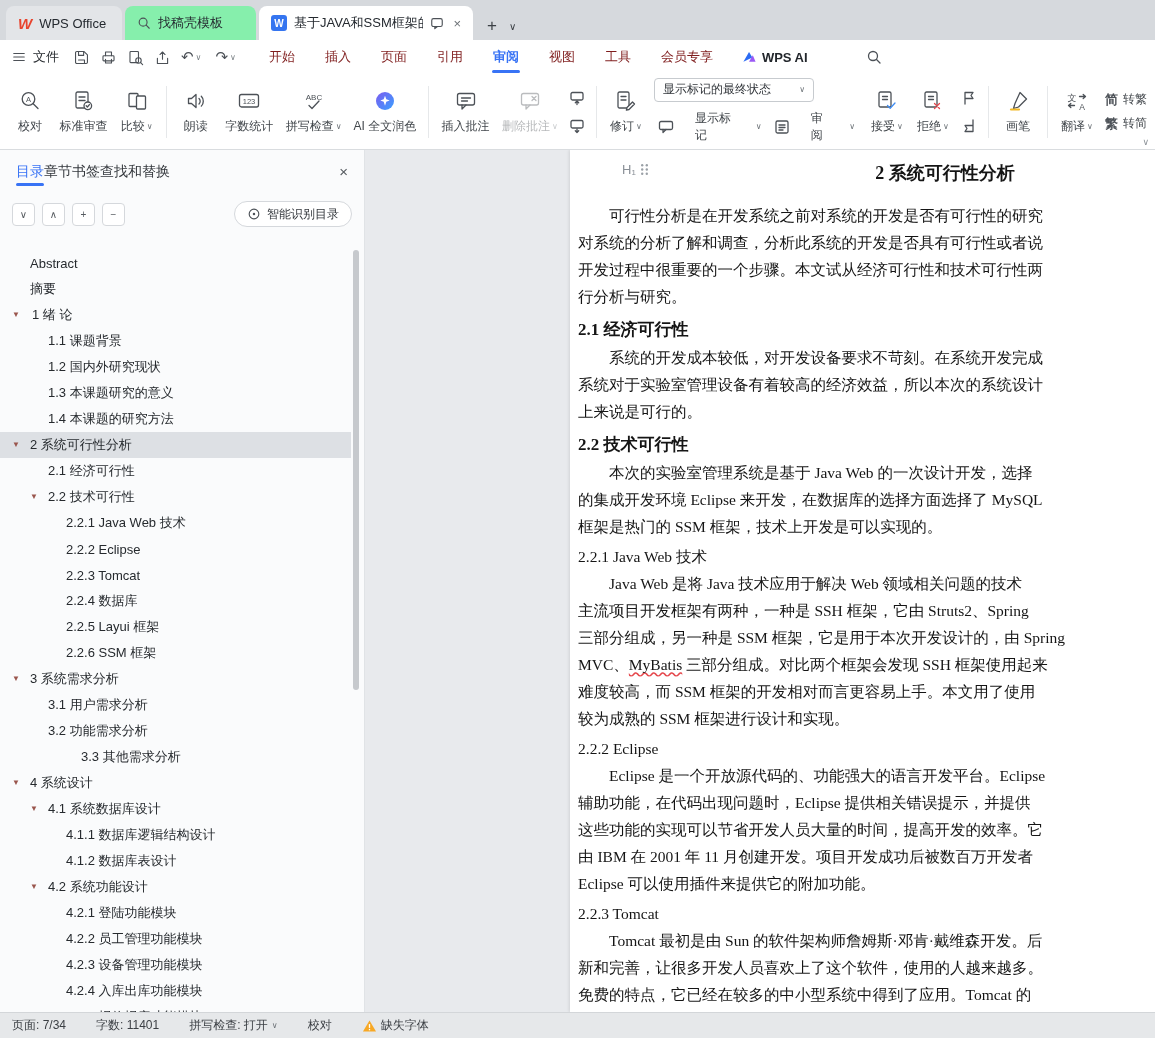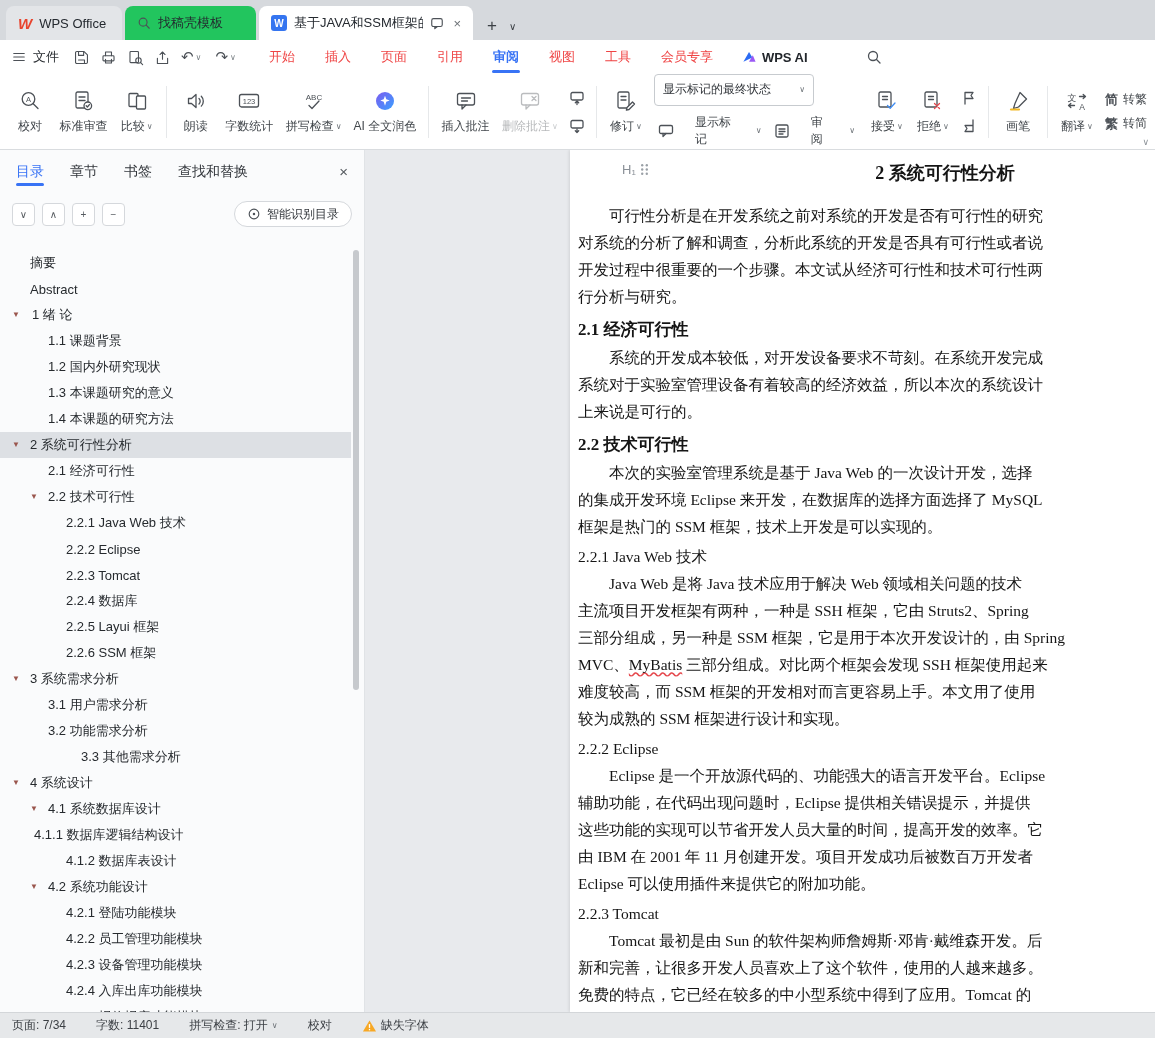--- a/index.html
+++ b/index.html
@@ -5,76 +5,76 @@
   * { margin:0; padding:0; box-sizing:border-box; }
   html,body { width:1155px; height:1038px; overflow:hidden; background:#e8eaed;
               font-family:"Liberation Sans","DejaVu Sans",sans-serif; }
   .app { position:relative; width:1155px; height:1038px; overflow:hidden; background:#e8eaed; }
 
   
   .tabbar { height:40px; background:#d6d9dd; display:flex; align-items:flex-end; padding-left:6px; }
   .tab { height:34px; display:flex; align-items:center; gap:7px; padding:0 12px;
          border-radius:8px 8px 0 0; font-size:13px; color:#24292f; cursor:default; }
   .tab.home { background:#e3e5e8; width:116px; margin-right:3px; }
-  .tab.t2 { background:#22c55e; width:131px; margin-right:3px; }
+  .tab.t2 { background:#86efac; width:131px; margin-right:3px; }
   .tab.active { background:#ffffff; width:214px; }
   .tab .tab-label { white-space:nowrap; overflow:hidden; }
   .wps-logo { color:#e8442e; font-weight:800; font-style:italic; font-size:15px; }
   .wicon { width:16px; height:16px; background:#3575f0; color:#fff; border-radius:3px;
            font-size:10px; font-weight:bold; display:flex; align-items:center; justify-content:center; flex:none; }
   .tab-close { color:#6b7075; font-size:13px; margin-left:2px; }
   .tab-plus { font-size:17px; color:#3c4045; padding:0 10px 4px 14px; }
   .tab-caret { font-size:10px; color:#3c4045; padding:0 8px 8px 2px; }
 
   
   .menubar { height:34px; background:#fff; display:flex; align-items:center; padding:0 12px; }
   .menu-file { display:flex; align-items:center; gap:7px; font-size:13px; color:#2b2f33; margin-right:14px; }
   .qicons { display:flex; align-items:center; gap:10px; margin-right:14px; }
   .qbtn { display:flex; align-items:center; color:#4c5157; }
   .undo-redo { display:flex; align-items:center; gap:2px; font-size:15px; color:#4c5157; margin-right:4px; }
   .mini-caret { font-size:8px; color:#7a8085; }
   .menu-items { display:flex; align-items:center; height:34px; }
-  .menu-item { padding:0 15px; font-size:13px; color:#ef4444; height:34px; line-height:34px; position:relative; white-space:nowrap; }
+  .menu-item { padding:0 15px; font-size:13px; color:#7f1d1d; height:34px; line-height:34px; position:relative; white-space:nowrap; }
   .menu-item.active { color:#3873f5; font-weight:bold; }
   .menu-item.active::after { content:""; position:absolute; left:14px; right:14px; bottom:1px;
                              height:3px; border-radius:2px; background:#3873f5; }
   .wps-ai { display:flex; align-items:center; gap:5px; font-size:13px; font-weight:bold; color:#23272c; padding:0 14px; }
   .menu-search { margin-left:44px; display:flex; align-items:center; }
 
   
   .ribbon { height:76px; background:#fff; border-bottom:1px solid #d9dcdf; display:flex;
             align-items:center; padding:0 8px; gap:2px; position:relative; }
   .rbtn { display:flex; flex-direction:column; align-items:center; justify-content:center; gap:5px;
           padding:5px 7px; border-radius:4px; min-width:44px; }
   .rlabel { font-size:12px; color:#41464b; white-space:nowrap; display:flex; align-items:center; gap:2px; }
   .caret { font-size:8px; color:#6d7378; }
   .rsep { width:1px; height:52px; background:#e6e8ea; margin:0 5px; flex:none; }
   .disabled { opacity:.38; }
   .navcol { display:flex; flex-direction:column; gap:6px; justify-content:center; }
   .navbtn { width:24px; height:22px; display:flex; align-items:center; justify-content:center; border-radius:3px; }
   .rev-group { display:flex; flex-direction:column; gap:6px; margin:0 4px; }
-  .combo { display:flex; align-items:center; justify-content:space-between; width:160px; height:32px;
+  .combo { display:flex; align-items:center; justify-content:space-between; width:160px; height:24px;
            border:1px solid #c7cbcf; border-radius:4px; padding:0 8px; font-size:12px; color:#33373c; background:#fff; }
   .rev-row { display:flex; gap:4px; }
   .rsmall { display:flex; align-items:center; gap:21px; font-size:12px; color:#41464b; padding:2px 4px; border-radius:3px; }
   .cvt-col { display:flex; flex-direction:column; gap:6px; margin-left:4px; }
   .cvt-row { display:flex; align-items:center; gap:5px; font-size:12px; color:#41464b; white-space:nowrap; }
   .cvt-char { font-size:13px; color:#4c5157; font-weight:bold; }
   .ribbon-collapse { position:absolute; right:6px; bottom:2px; font-size:9px; color:#8a9096; }
 
   svg.ic { stroke:#4c5157; fill:none; stroke-width:1.3; stroke-linecap:round; stroke-linejoin:round; flex:none; }
   svg.ic .f { fill:#4c5157; stroke:none; font-family:"Liberation Sans",sans-serif; }
 
   
   .content { position:absolute; top:150px; left:0; right:0; bottom:26px; display:flex; }
 
   
   .sidebar { width:365px; background:#fafbfc; border-right:1px solid #e0e3e6; position:relative; flex:none; }
   .side-tabs-row { height:42px; display:flex; align-items:center; padding:0 16px; }
-  .side-tabs { display:flex; gap:26px; }
+  .side-tabs { display:flex; }
   .side-tab { font-size:14px; color:#33373c; height:42px; line-height:42px; position:relative; white-space:nowrap; }
   .side-tab.active { color:#3873f5; }
   .side-tab.active::after { content:""; position:absolute; left:0; right:0; bottom:6px; height:3px;
                             border-radius:2px; background:#3873f5; }
   .side-close { margin-left:auto; color:#565b60; font-size:15px; }
   .side-controls { height:44px; display:flex; align-items:center; padding:0 12px; gap:7px; }
   .sq-btn { width:23px; height:23px; border:1px solid #d5d8dc; border-radius:4px; background:#fff;
             display:flex; align-items:center; justify-content:center; font-size:10px; color:#565b60; }
   .pill-btn { margin-left:auto; height:26px; border:1px solid #d5d8dc; border-radius:13px; background:#fff;
               display:flex; align-items:center; gap:6px; padding:0 12px; font-size:12px; color:#33373c; white-space:nowrap; }
@@ -467,24 +467,24 @@
         <div class="pill-btn">
           <svg class="ic" width="14" height="14" viewBox="0 0 16 16">
             <circle cx="8" cy="8" r="5.5"></circle>
               <circle cx="8" cy="8" r="1.4" class="f"></circle>
           </svg>
           <span>智能识别目录</span>
         </div>
       </div>
       <div class="toc-list">
           <div class="toc-row">
+            <span class="toc-label" style="padding-left: 30px;">Abstract</span>
+          </div>
+          <div class="toc-row">
             <span class="toc-label" style="padding-left: 30px;">摘要</span>
-          </div>
-          <div class="toc-row">
-            <span class="toc-label" style="padding-left: 30px;">Abstract</span>
           </div>
           <div class="toc-row">
             <span class="toc-arrow" style="left: 12px;">▼</span>
             <span class="toc-label" style="padding-left: 32px;">1 绪 论</span>
           </div>
           <div class="toc-row">
             <span class="toc-label" style="padding-left: 48px;">1.1 课题背景</span>
           </div>
           <div class="toc-row">
             <span class="toc-label" style="padding-left: 48px;">1.2 国内外研究现状</span>
@@ -539,21 +539,21 @@
           </div>
           <div class="toc-row">
             <span class="toc-arrow" style="left: 12px;">▼</span>
             <span class="toc-label" style="padding-left: 30px;">4 系统设计</span>
           </div>
           <div class="toc-row">
             <span class="toc-arrow" style="left: 30px;">▼</span>
             <span class="toc-label" style="padding-left: 48px;">4.1 系统数据库设计</span>
           </div>
           <div class="toc-row">
-            <span class="toc-label" style="padding-left: 34px;">4.1.1 数据库逻辑结构设计</span>
+            <span class="toc-label" style="padding-left: 66px;">4.1.1 数据库逻辑结构设计</span>
           </div>
           <div class="toc-row">
             <span class="toc-label" style="padding-left: 66px;">4.1.2 数据库表设计</span>
           </div>
           <div class="toc-row">
             <span class="toc-arrow" style="left: 30px;">▼</span>
             <span class="toc-label" style="padding-left: 48px;">4.2 系统功能设计</span>
           </div>
           <div class="toc-row">
             <span class="toc-label" style="padding-left: 66px;">4.2.1 登陆功能模块</span>

